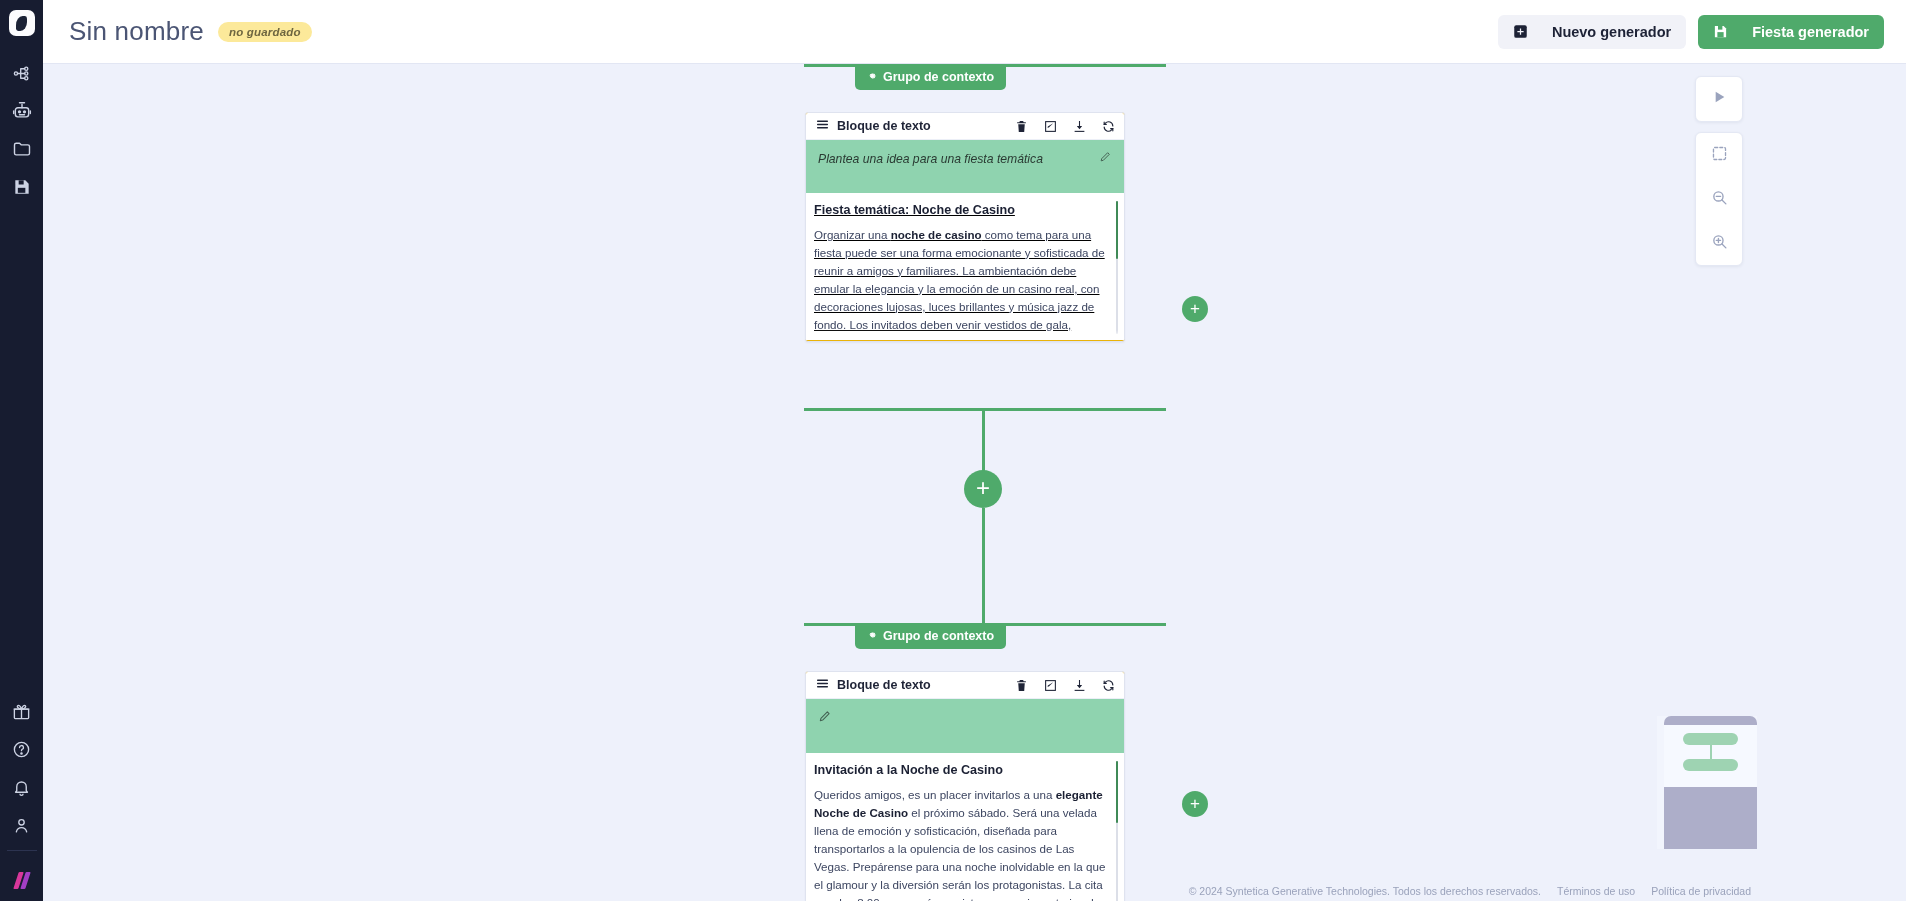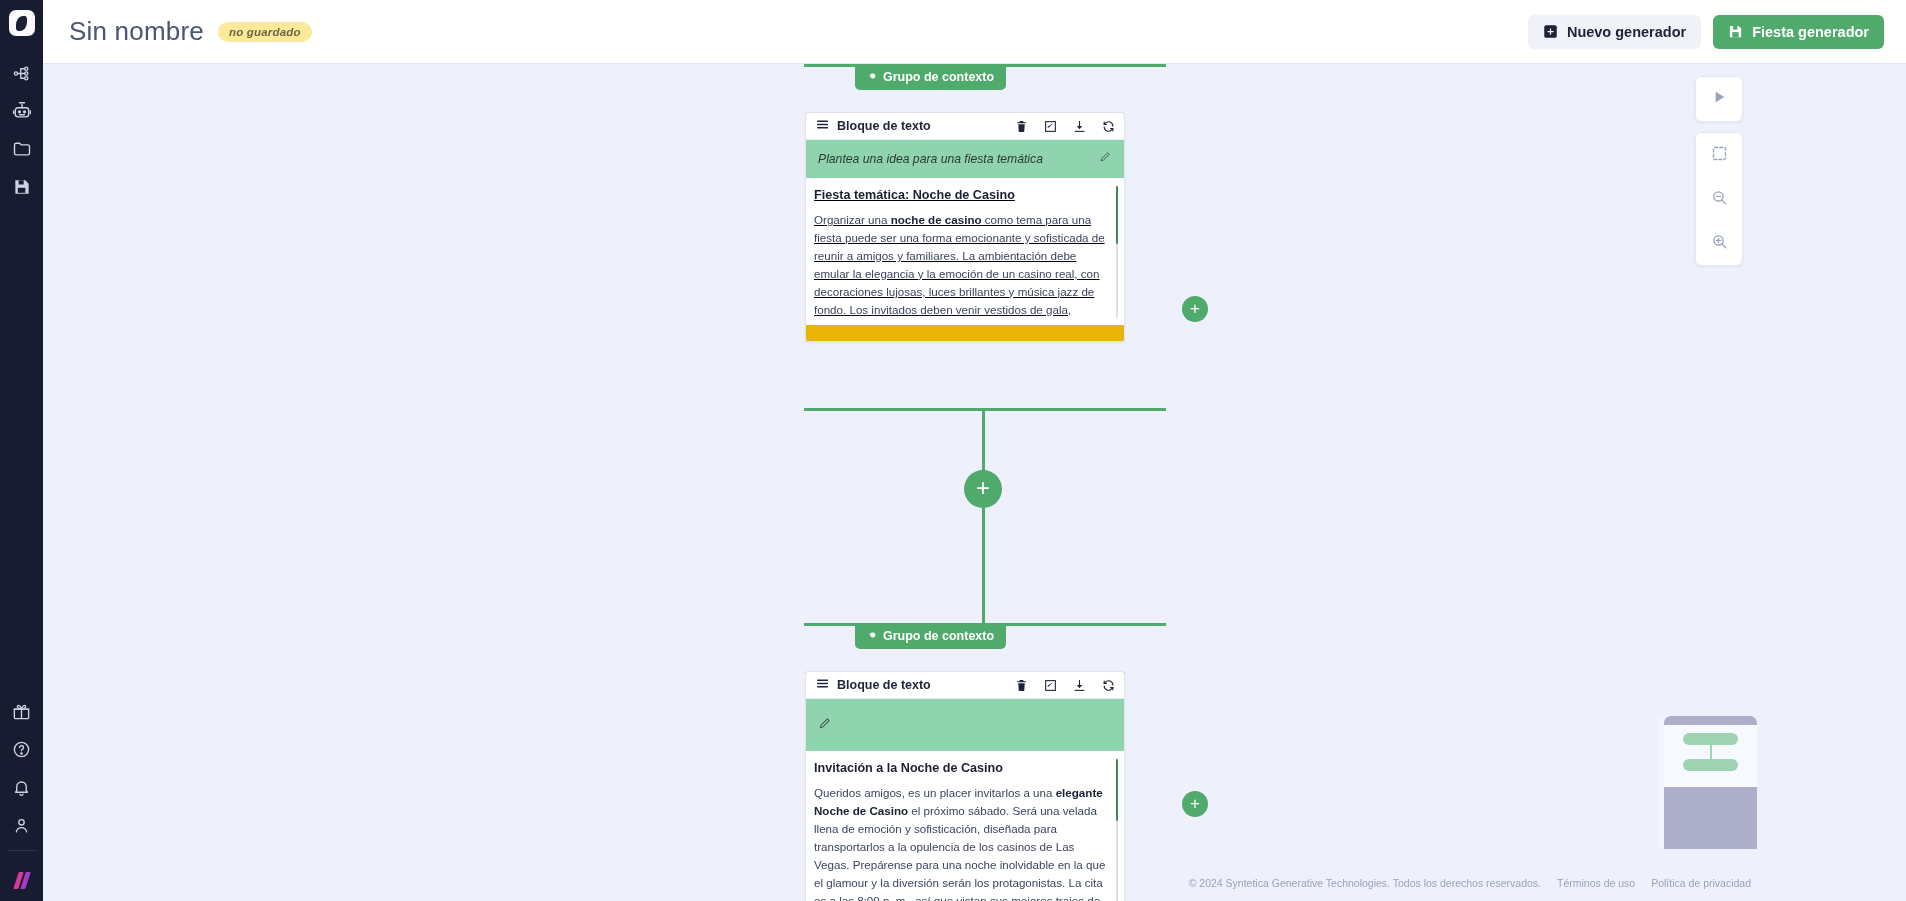--- a/index.html
+++ b/index.html
@@ -55,21 +55,21 @@
     margin-left: 26px;
     font-size: 26px; font-weight: 400; color: #4b5574; letter-spacing: .2px;
   }
   #unsaved-badge {
     margin-left: 14px; background: #fce99a; color: #6e6640;
     font-size: 11.5px; font-style: italic; font-weight: 600;
     padding: 4px 11px; border-radius: 11px; letter-spacing: .2px;
   }
   .topbar-right { margin-left: auto; display: flex; align-items: center; gap: 12px; margin-right: 22px; }
   .btn {
-    display: inline-flex; align-items: center; gap: 9px;
+    display: inline-flex; align-items: center; gap: 24px;
     font-size: 14.5px; font-weight: 600;
     padding: 9px 15px; border-radius: 6px; border: none; cursor: pointer;
     font-family: "Liberation Sans", sans-serif;
   }
   .btn-light { background: #f1f2f8; color: #1d2236; }
   .btn-green { background: #4faa6b; color: #ffffff; }
   .btn .gl { display:inline-flex; }
 
   
   #canvas {
@@ -110,21 +110,21 @@
   .block-head .bh-title {
     font-size: 12.5px; font-weight: 700; color: #1f2437; margin-left: 8px;
   }
   .block-head .bh-icons { margin-left: auto; display: flex; align-items: center; gap: 16px; }
   .bh-icons .ic { cursor: pointer; display:flex; }
 
   .prompt {
     background: #8fd3af; color: #2a3b33;
     font-size: 12.2px; font-style: italic; font-weight: 500;
     line-height: 1.45;
-    padding: 10px 12px 9px 12px;
+    padding: 10px 12px 24px 12px;
     display: flex; align-items: center; gap: 10px;
     min-height: 38px;
   }
   .prompt .ptext { flex: 1 1 auto; }
   .prompt .pencil { flex: 0 0 auto; opacity: .75; cursor: pointer; }
 
   .body {
     position: relative;
     padding: 10px 18px 0 6px;
     background: #fff;
@@ -181,21 +181,21 @@
     background: #f2f5fd; overflow: hidden; z-index: 20;
   }
   .mm-top { position:absolute; left:7px; top:0; width:93px; height:13px; background:#adaec9; border-top-left-radius:7px; border-top-right-radius:7px;}
   .mm-view { position:absolute; left:7px; top:9px; width:93px; height:62px; background:#f6f9ff; }
   .mm-node { position:absolute; background:#9ed3b2; border-radius:9px; }
   .mm-line { position:absolute; width:2px; background:#9ed3b2; }
   .mm-bottom { position:absolute; left:7px; top:71px; width:93px; height:62px; background:#adaec9; }
 
   
   #footer {
-    position: absolute; right: 6px; bottom: 12px;
+    position: absolute; right: 6px; bottom: 4px;
     display: flex; align-items: flex-end; gap: 16px; z-index: 26;
     font-size: 10.5px; color: #9aa2bb;
   }
   #footer a { color: #9aa2bb; text-decoration: none; cursor: pointer; }
 </style>
 </head>
 <body>
 
 <div id="app">
 

